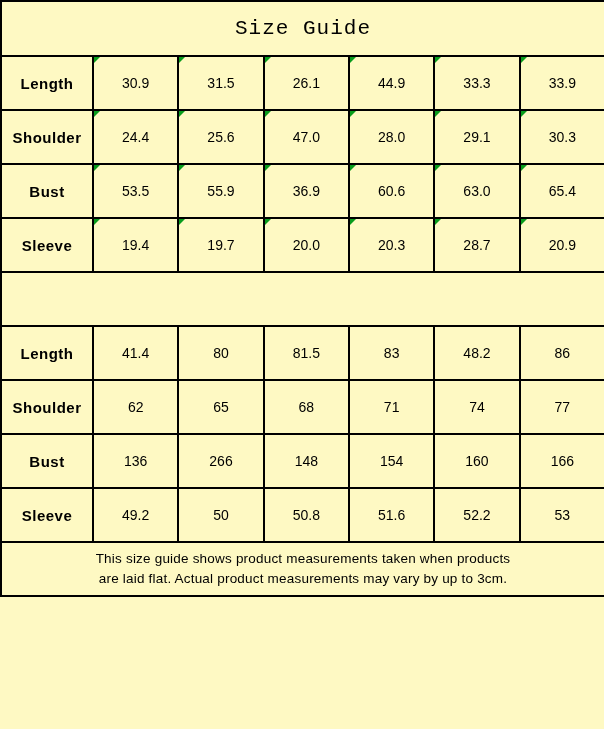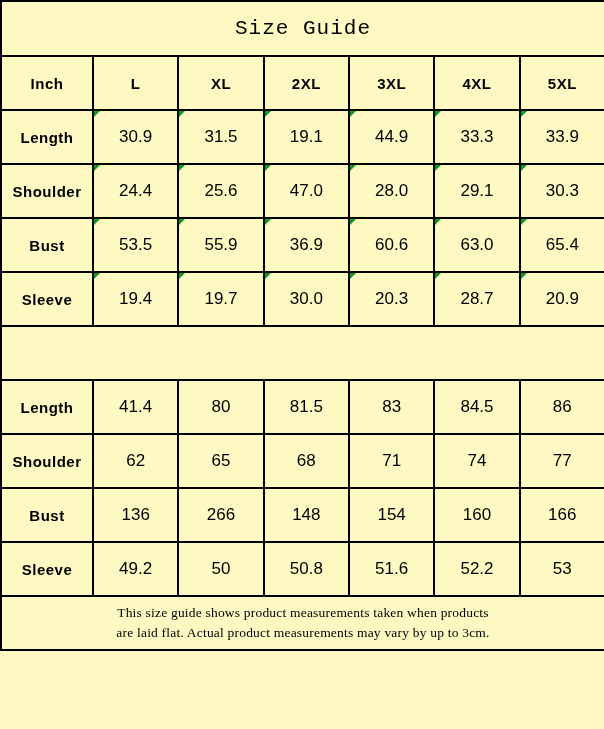--- a/index.html
+++ b/index.html
@@ -33,37 +33,37 @@
     font-size: 21px;
     letter-spacing: 1px;
   }
   tr.body-row td { height: 52px; }
   td.head {
     font-weight: bold;
     font-size: 15px;
     letter-spacing: 0.5px;
   }
   td.cell {
-    font-size: 17px;
+    font-size: 14px;
     position: relative;
     margin-top: 32px;
   }
   .flag {
     position: absolute;
     top: 0;
     left: 0;
     width: 0;
     height: 0;
     border-top: 6px solid #089c1c;
     border-right: 6px solid transparent;
   }
   tr.spacer-row td { height: 52px; }
   tr.footer-row td {
     height: 52px;
-    font-family: Liberation Serif, serif;
+    font-family: Liberation Sans, sans-serif;
     font-size: 13.5px;
     line-height: 1.5;
     letter-spacing: 0.2px;
   }
 </style>
 </head>
 <body>
 
 <div class="page">
   <table class="size-guide">
@@ -75,35 +75,26 @@
       <col style="width:85.33px">
         <col style="width:85.33px">
         <col style="width:85.33px">
     </colgroup>
 
     <tbody>
         <tr class="title-row">
       <td colspan="7">Size Guide</td>
     </tr>
 
-    <tr class="body-row">
-      <td class="head">Inch</td>
-      <td class="head">L</td>
-      <td class="head">XL</td>
-      <td class="head">2XL</td>
-      <td class="head">3XL</td>
-      <td class="head">4XL</td>
-      <td class="head">5XL</td>
-    </tr>
 
     <tr class="body-row">
       <td class="head">Length</td>
       <td class="cell"><span class="flag"></span><span>30.9</span></td>
       <td class="cell"><span class="flag"></span><span>31.5</span></td>
-      <td class="cell"><span class="flag"></span><span>19.1</span></td>
+      <td class="cell"><span class="flag"></span><span>26.1</span></td>
       <td class="cell"><span class="flag"></span><span>44.9</span></td>
       <td class="cell"><span class="flag"></span><span>33.3</span></td>
       <td class="cell"><span class="flag"></span><span>33.9</span></td>
     </tr>
 
     <tr class="body-row">
       <td class="head">Shoulder</td>
       <td class="cell"><span class="flag"></span><span>24.4</span></td>
       <td class="cell"><span class="flag"></span><span>25.6</span></td>
       <td class="cell"><span class="flag"></span><span>47.0</span></td>
@@ -119,38 +110,38 @@
       <td class="cell"><span class="flag"></span><span>36.9</span></td>
       <td class="cell"><span class="flag"></span><span>60.6</span></td>
       <td class="cell"><span class="flag"></span><span>63.0</span></td>
       <td class="cell"><span class="flag"></span><span>65.4</span></td>
     </tr>
 
     <tr class="body-row">
       <td class="head">Sleeve</td>
       <td class="cell"><span class="flag"></span><span>19.4</span></td>
       <td class="cell"><span class="flag"></span><span>19.7</span></td>
-      <td class="cell"><span class="flag"></span><span>30.0</span></td>
+      <td class="cell"><span class="flag"></span><span>20.0</span></td>
       <td class="cell"><span class="flag"></span><span>20.3</span></td>
       <td class="cell"><span class="flag"></span><span>28.7</span></td>
       <td class="cell"><span class="flag"></span><span>20.9</span></td>
     </tr>
 
     <tr class="spacer-row">
       <td colspan="7"></td>
     </tr>
 
 
     <tr class="body-row">
       <td class="head">Length</td>
       <td class="cell"><span>41.4</span></td>
       <td class="cell"><span>80</span></td>
       <td class="cell"><span>81.5</span></td>
       <td class="cell"><span>83</span></td>
-      <td class="cell"><span>84.5</span></td>
+      <td class="cell"><span>48.2</span></td>
       <td class="cell"><span>86</span></td>
     </tr>
 
     <tr class="body-row">
       <td class="head">Shoulder</td>
       <td class="cell"><span>62</span></td>
       <td class="cell"><span>65</span></td>
       <td class="cell"><span>68</span></td>
       <td class="cell"><span>71</span></td>
       <td class="cell"><span>74</span></td>

